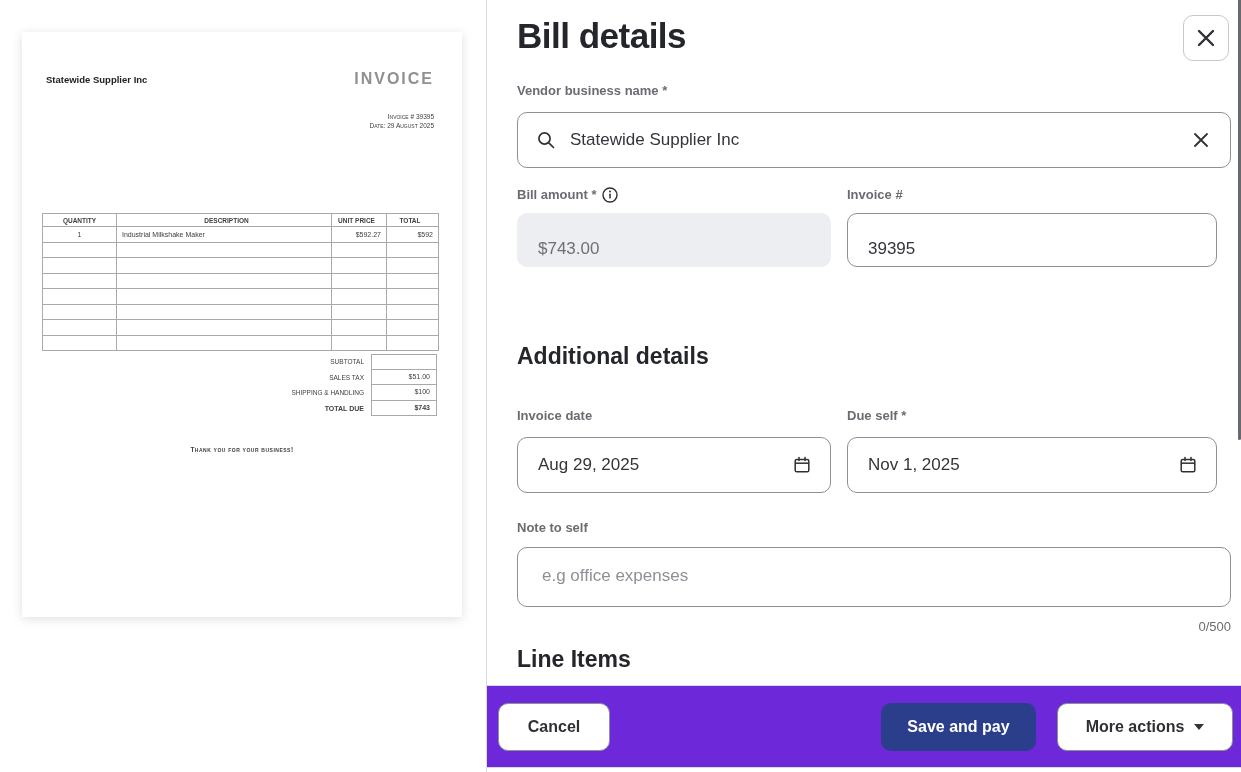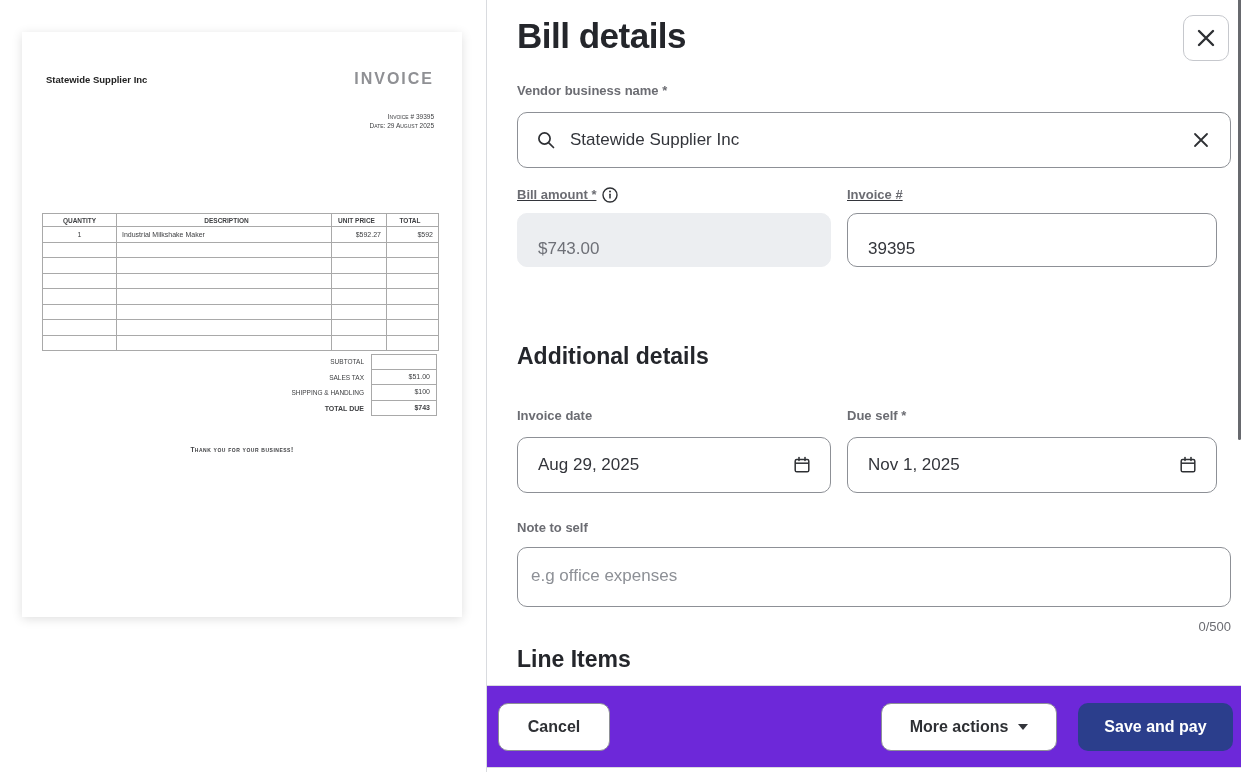--- a/index.html
+++ b/index.html
@@ -49,34 +49,34 @@
   .field-label { font-size:13px; font-weight:700; color:#6b6c72; line-height:16px; }
   .label-row { display:flex; align-items:center; gap:6px; }
   .tb { position:relative; }
   .tb input, .note-area { width:100%; border:1px solid #8d9096; border-radius:10px; font-size:17px;
              color:#33353b; font-family:"Liberation Sans", sans-serif; background:#fff; outline:none; }
   .vendor-label { margin-top:25px; }
   .vendor-box { margin-top:13px; }
   .vendor-box input { height:56px; padding:0 50px 0 52px; }
   .search-icon { position:absolute; left:20px; top:19px; }
   .clear-icon { position:absolute; right:19px; top:17px; cursor:pointer; }
-  .row2 { display:flex; gap:16px; margin-top:19px;text-decoration:underline; }
+  .row2 { display:flex; gap:16px; margin-top:19px; }
   .col-sm { width:314px; }
   .col-lg { width:370px; }
   .row2 .tb { margin-top:10px; }
   .row2 .tb input { height:54px; padding:18px 18px 0 20px; }
   .tb input.disabled { background:#eceef1; border:1px solid #eceef1; color:#6e7077; }
   .h2 { font-size:23px; font-weight:700; color:#24262b; line-height:30px; }
   .h2-add { margin-top:74px; }
   .date-row { display:flex; gap:16px; margin-top:37px;align-items:center; }
   .date-row .tb { margin-top:13px; }
   .date-row .tb input { height:56px; padding:0 48px 0 20px; }
   .cal-icon { position:absolute; right:20px; top:19px; pointer-events:none; }
   .note-label { margin-top:27px; }
-  .note-area { margin-top:11px; height:60px; padding:18px 13px; resize:none; }
+  .note-area { margin-top:11px; height:60px; padding:18px 24px; resize:none; }
   .note-area::placeholder { color:#8d9096; opacity:1; }
   .counter { margin-top:8px; text-align:right; font-size:13px; color:#6b6c72; line-height:16px; }
   .h2-line { margin-top:9px; }
 
   .footer { position:absolute; left:0; right:0; top:685px; height:83px; background:#6d28d9;
             border-top:1px solid #d9dbdf; border-bottom:1px solid #d9dbdf; display:flex;
             align-items:center; justify-content:space-between; padding-left:11px; padding-right:8px; }
   .btn { height:48px; border-radius:10px; font-size:16px; font-weight:700; cursor:pointer;
          font-family:"Liberation Sans", sans-serif; display:inline-flex; align-items:center;
          justify-content:center; }
@@ -277,23 +277,23 @@
 
     <div class="field-label note-label">Note to self</div>
     <textarea class="note-area" placeholder="e.g office expenses" style=""></textarea>
     <div class="counter">0/500</div>
 
     <div class="h2 h2-line">Line Items</div>
 
     <div class="footer">
       <button class="btn btn-outline btn-cancel">Cancel</button>
       <div class="footer-right">
+        <button class="btn btn-primary" style="background: rgb(43, 62, 140);">Save and pay</button>
         <button class="btn btn-outline btn-more">
           <span>More actions</span>
           <span class="caret"></span>
         </button>
-        <button class="btn btn-primary" style="background: rgb(43, 62, 140);">Save and pay</button>
       </div>
     </div>
   </div>
 
   <div class="scroll-thumb"></div>
 </div>
 
 </body></html>

